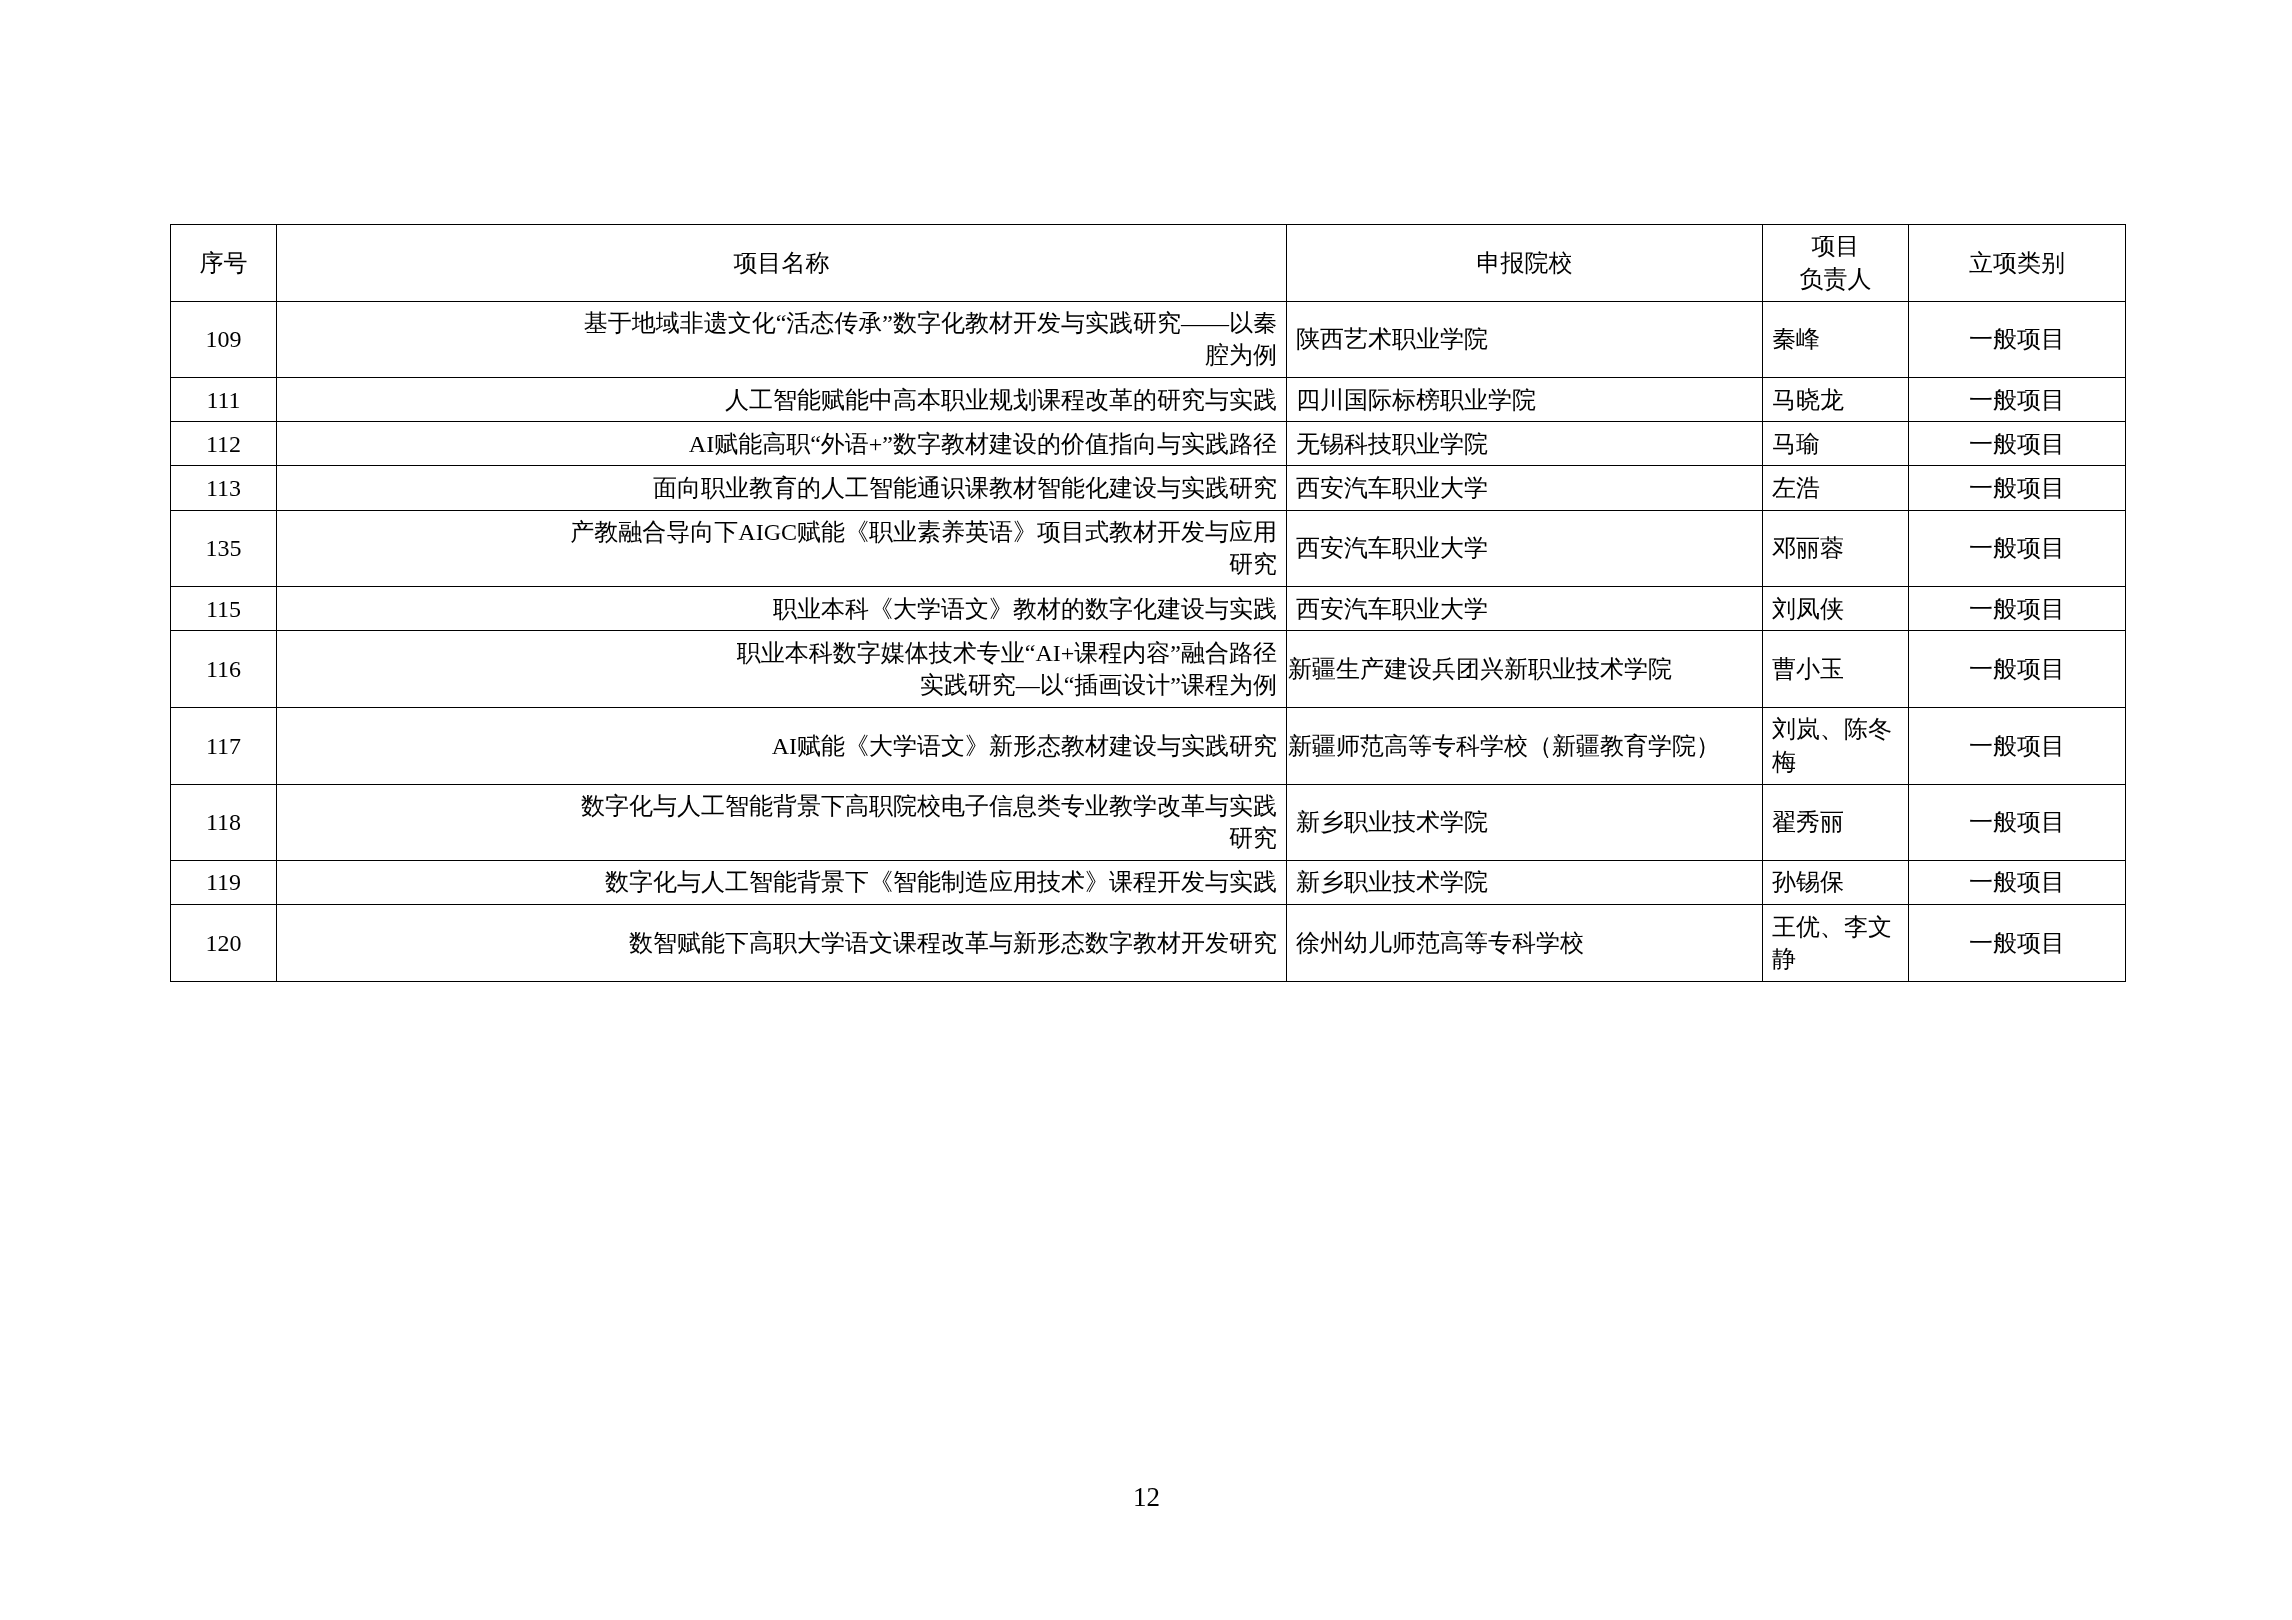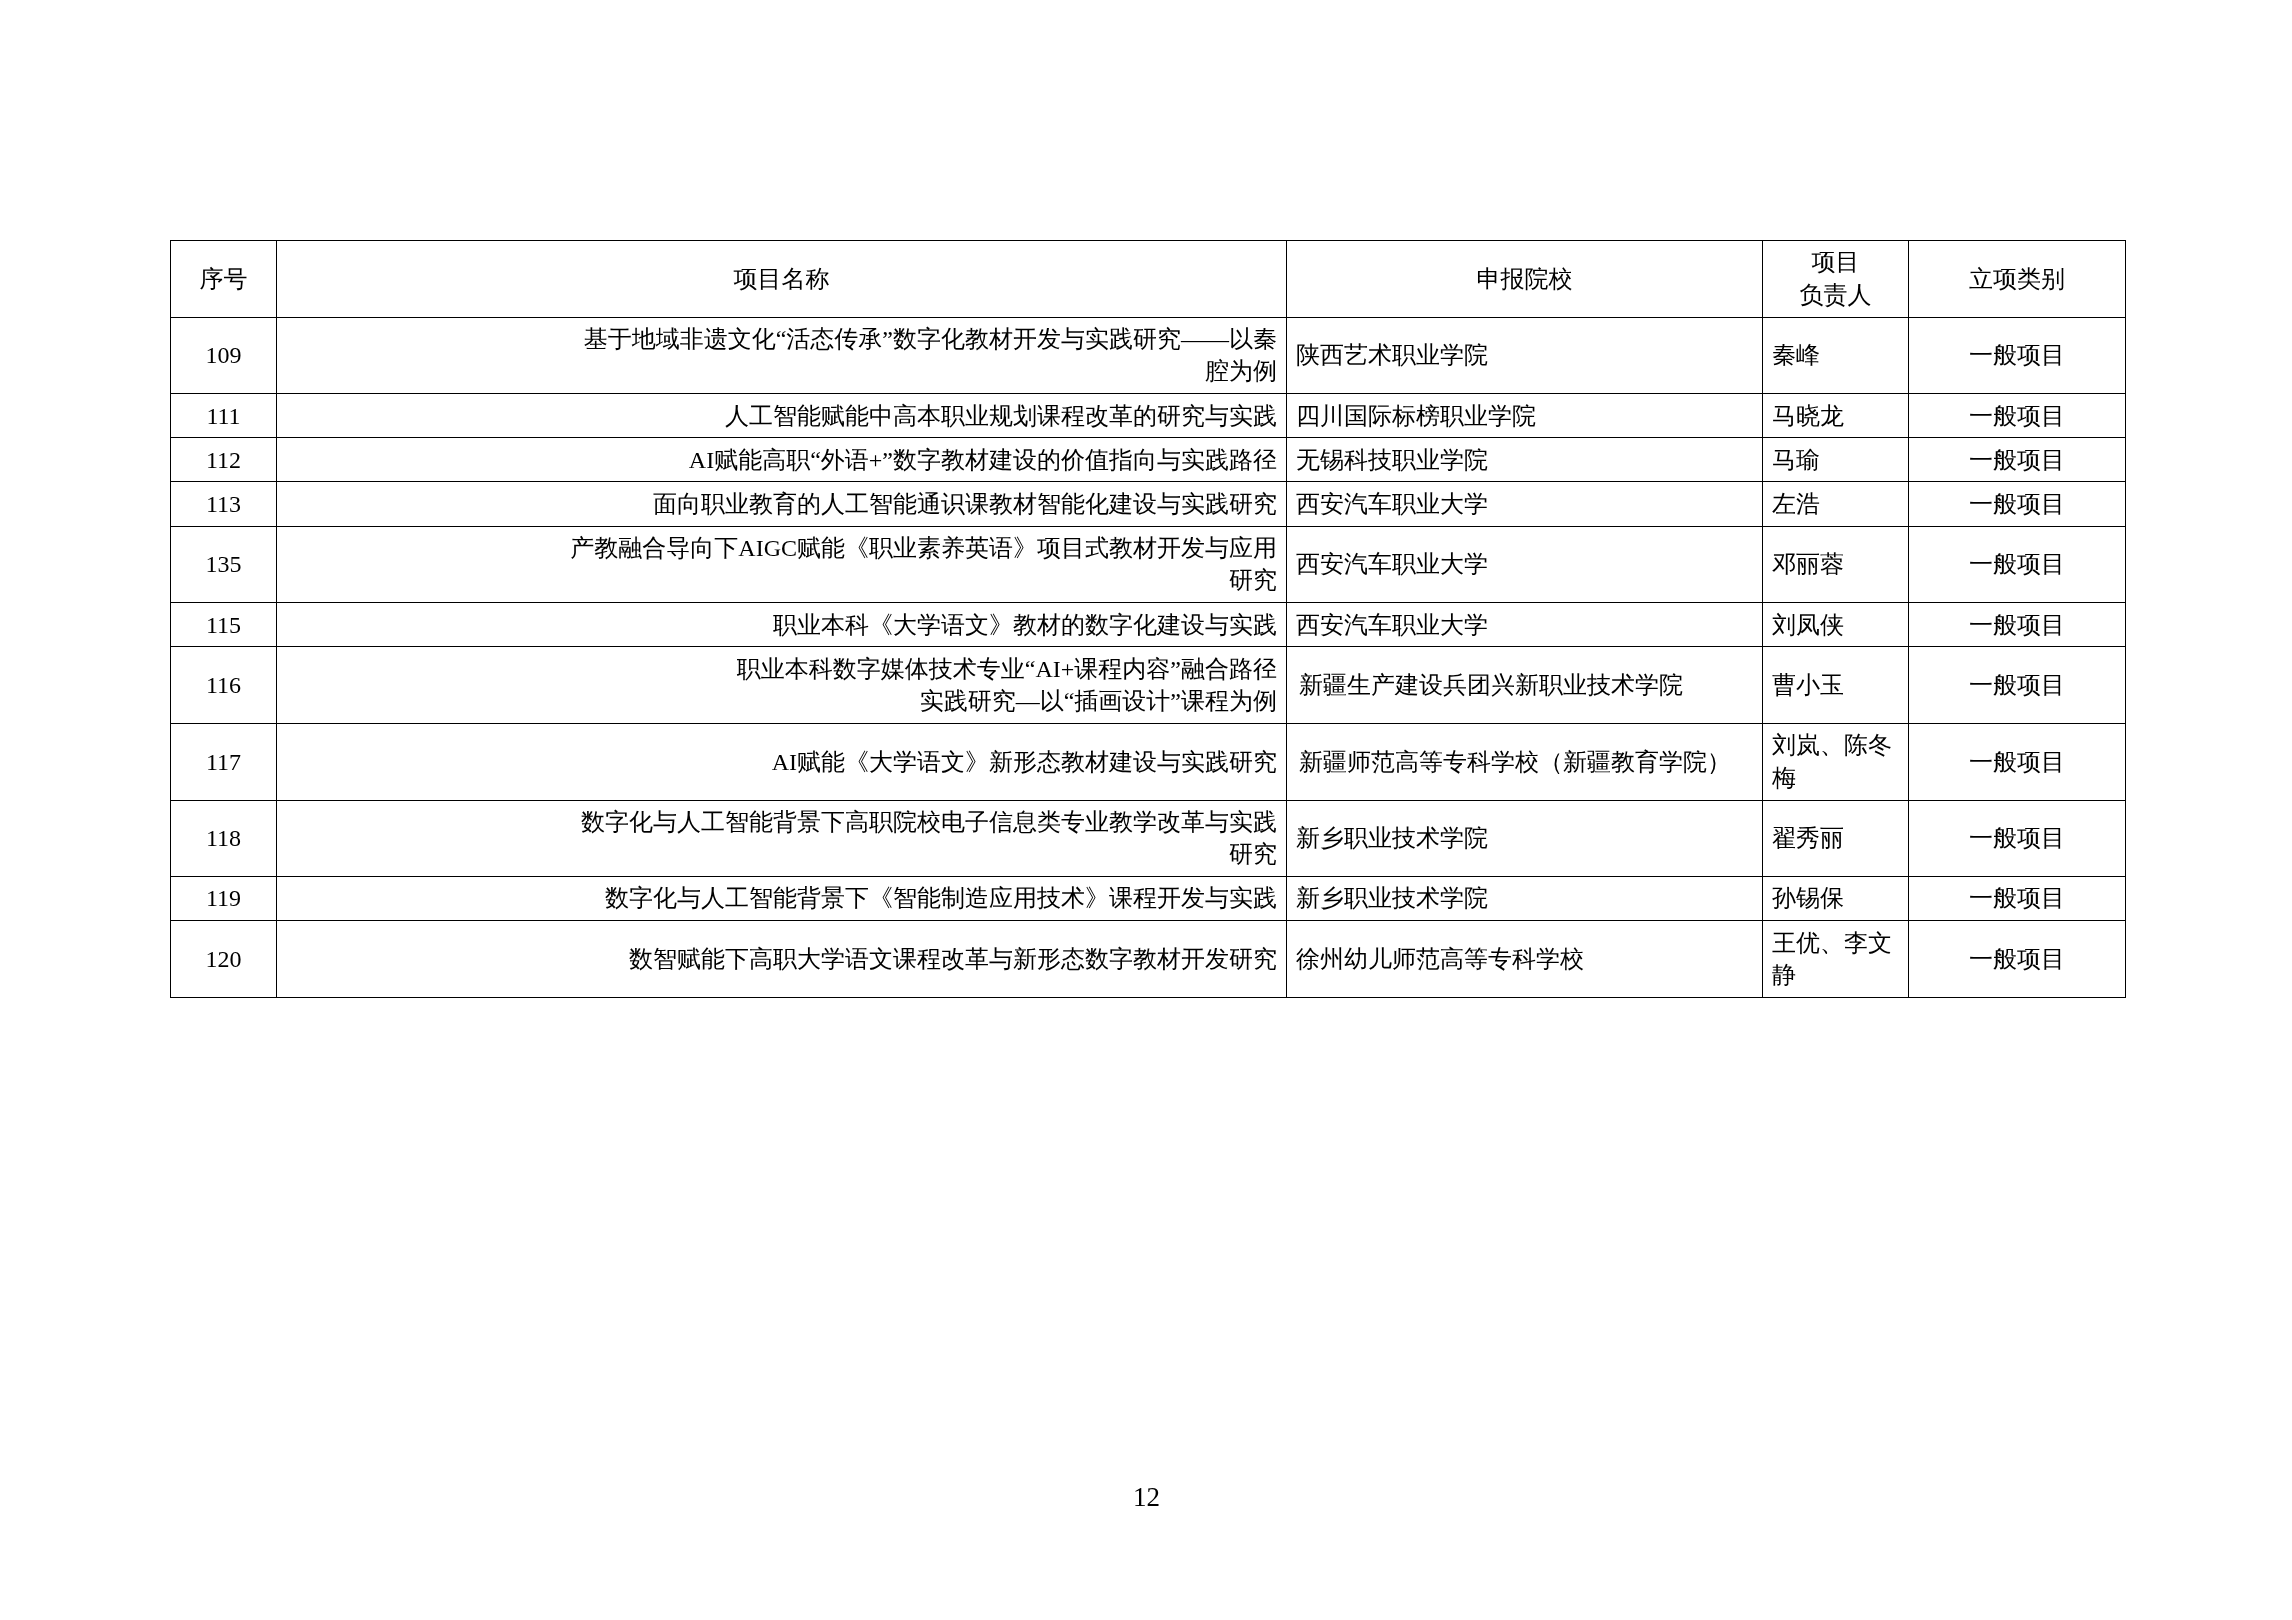--- a/index.html
+++ b/index.html
@@ -16,21 +16,21 @@
   }
   .page {
     position: relative;
     width: 2293px;
     height: 1620px;
     box-sizing: border-box;
   }
   .table-wrap {
     position: absolute;
     left: 170px;
-    top: 240px;
+    top: 224px;
     width: 1955px;
   }
   table.doc-table {
     border-collapse: collapse;
     width: 100%;
     table-layout: fixed;
   }
   table.doc-table td, table.doc-table th {
     border: 1.8px solid #000000;
     vertical-align: middle;
@@ -60,21 +60,21 @@
     font-size: 25px;
   }
   td.name {
     text-align: right;
     padding-left: 12.5px;
   }
   td.school {
   }
   td.school.tight {
     line-height: 1.25;
-    padding-left: 12px;
+    padding-left: 1px;
     padding-right: 5.4px;
   }
   td.person {
     text-align: left;
     line-height: 1.25;
   }
   td.cat {
     text-align: center;
   }
   .name-lines span {

